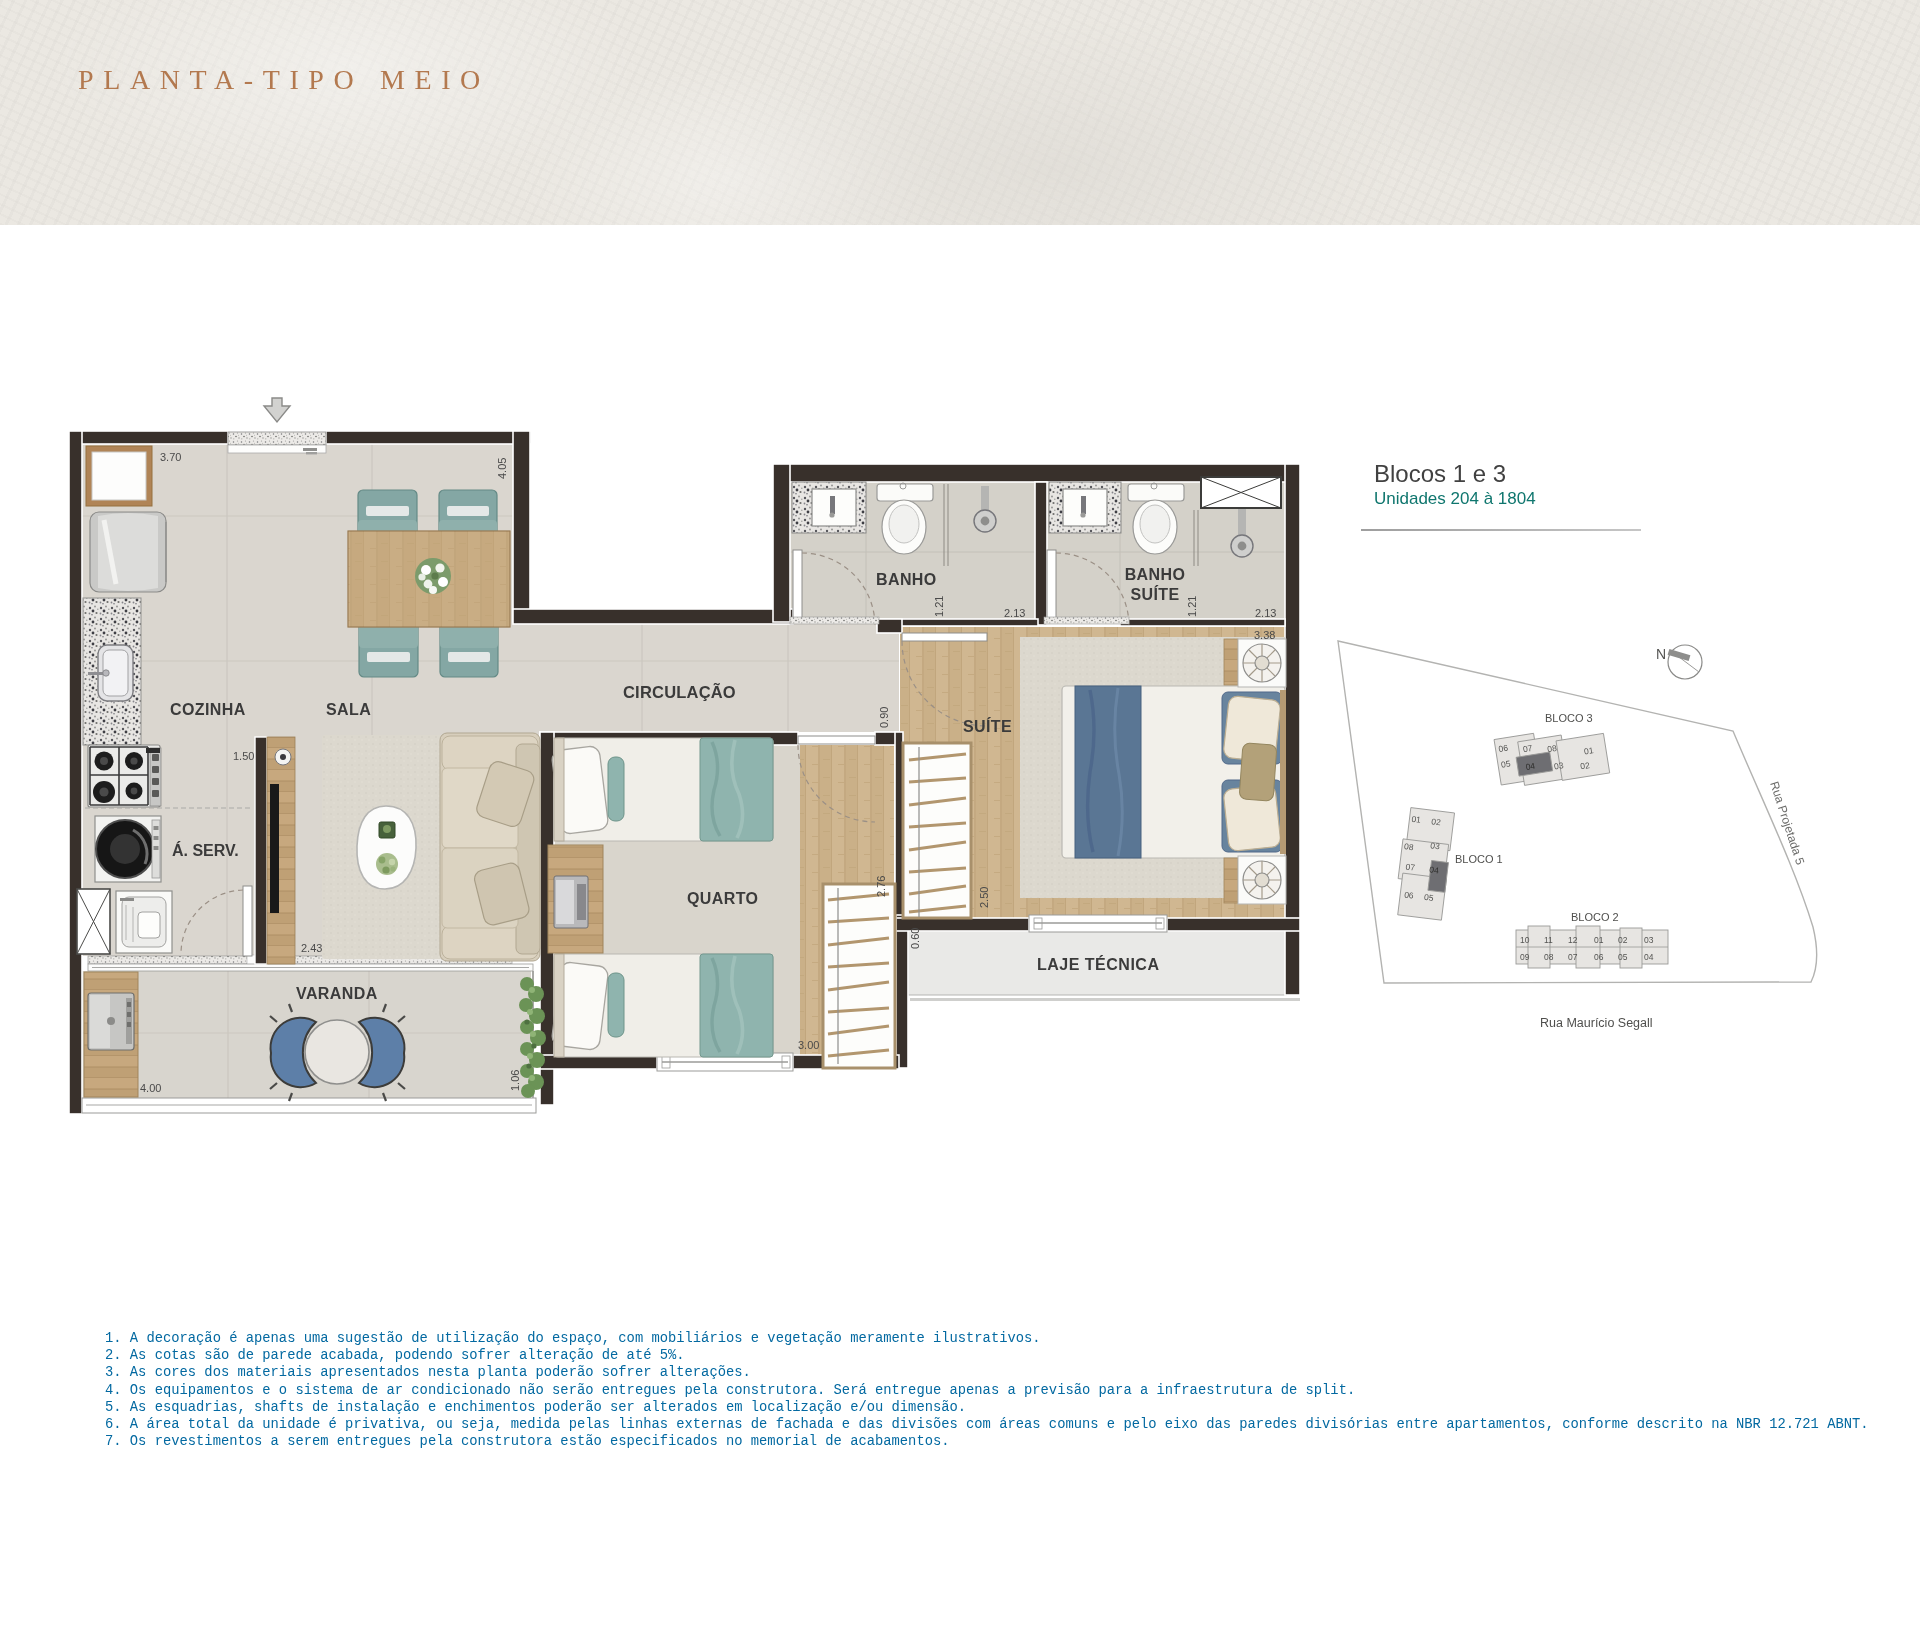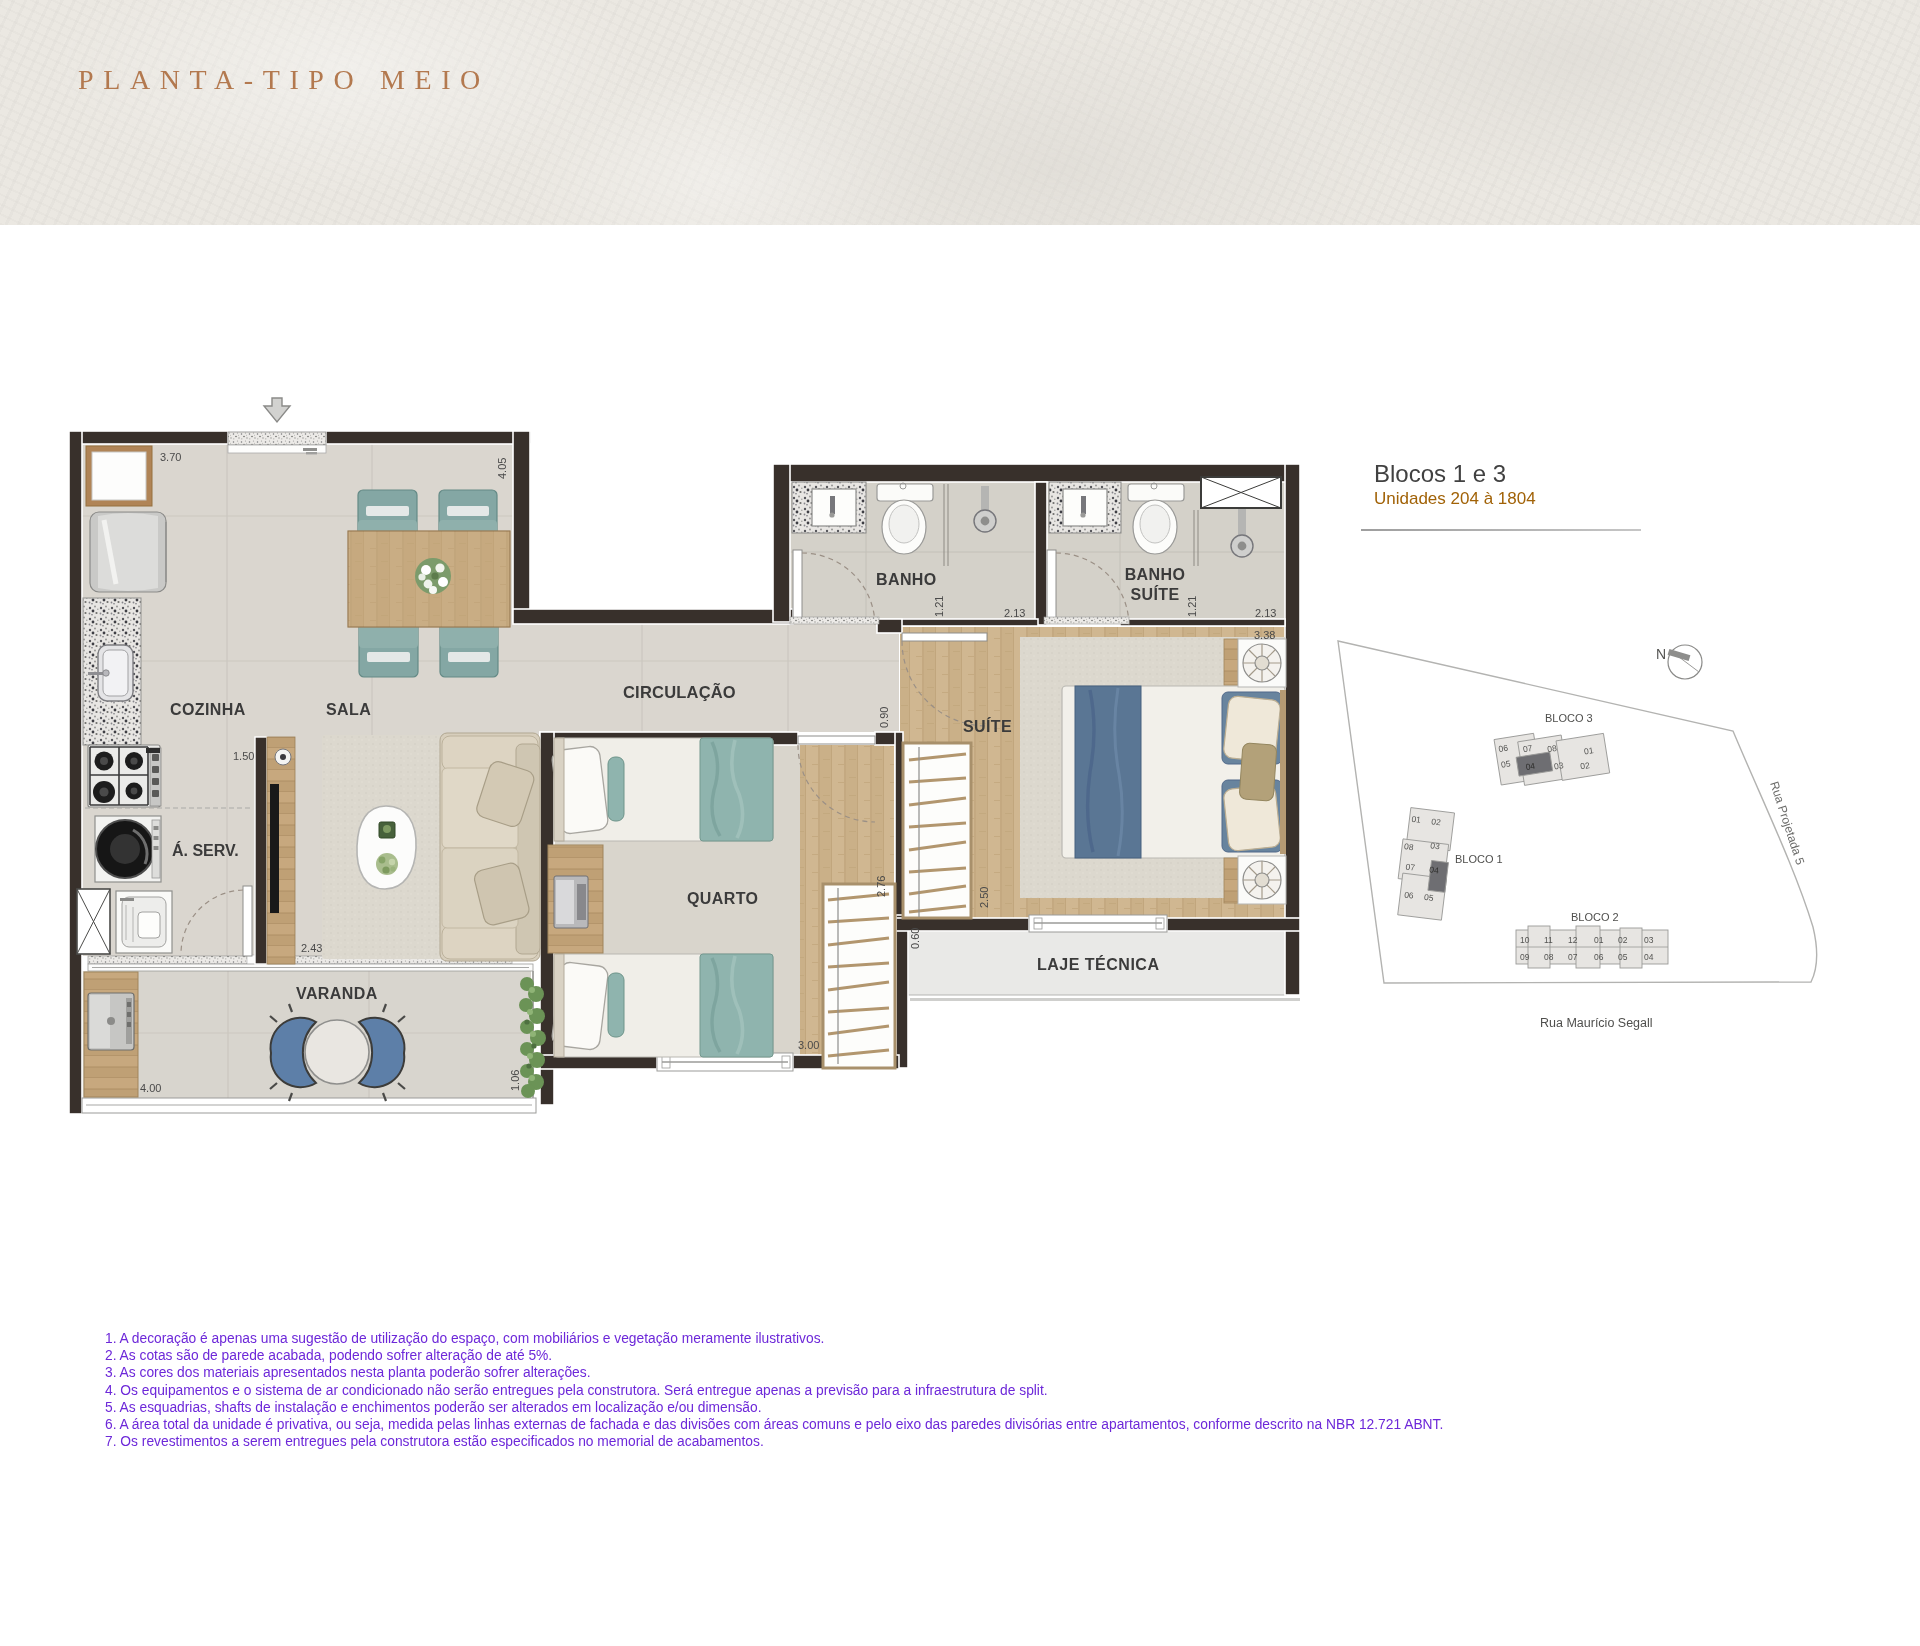--- a/index.html
+++ b/index.html
@@ -10,24 +10,24 @@
      radial-gradient(420px 180px at 18% 30%, rgba(255,255,255,.5), rgba(255,255,255,0) 70%),
      radial-gradient(500px 220px at 55% 75%, rgba(205,202,196,.45), rgba(255,255,255,0) 70%),
      radial-gradient(420px 200px at 82% 25%, rgba(208,205,199,.5), rgba(255,255,255,0) 70%),
      radial-gradient(300px 160px at 38% 80%, rgba(255,255,255,.45), rgba(255,255,255,0) 70%),
      repeating-linear-gradient(115deg, rgba(193,191,187,.17) 0 3px, rgba(255,255,255,0) 3px 11px),
      repeating-linear-gradient(25deg, rgba(205,202,197,.19) 0 2px, rgba(255,255,255,0) 2px 9px);}
   #t1{position:absolute;left:78px;top:64px;font-family:"Liberation Serif",serif;font-size:28px;letter-spacing:9.6px;color:#b3794f;}
   #t2{position:absolute;left:72px;top:101px;font-family:"Liberation Serif",serif;font-size:66px;letter-spacing:10px;color:#3d4840;}
   .rt{position:absolute;color:#3c3c3c;}
   #blk{left:1374px;top:460px;font-size:24px;color:#414141;}
-  #uni{left:1374px;top:489px;font-size:17px;color:#a16207;}
+  #uni{left:1374px;top:489px;font-size:17px;color:#0f766e;}
   #dvl{position:absolute;left:1361px;top:529px;width:280px;height:2.4px;background:linear-gradient(90deg,#9e9e9e,#c6c6c6);}
   #areas{left:1374px;top:544px;font-size:17px;line-height:18.4px;color:#3b3b3b;}
-  #disc{position:absolute;left:105px;top:1330px;font-size:13.8px;line-height:17.2px;color:#6d28d9;}
+  #disc{position:absolute;left:105px;top:1330px;font-size:13.8px;line-height:17.2px;color:#0369a1;font-family:Liberation Mono, monospace;}
 </style>
 </head>
 <body>
 <div id="page">
 
   <div id="hdr">
       <div id="hdrtex"></div>
     </div>
 
   <div id="t1">PLANTA-TIPO MEIO</div>

